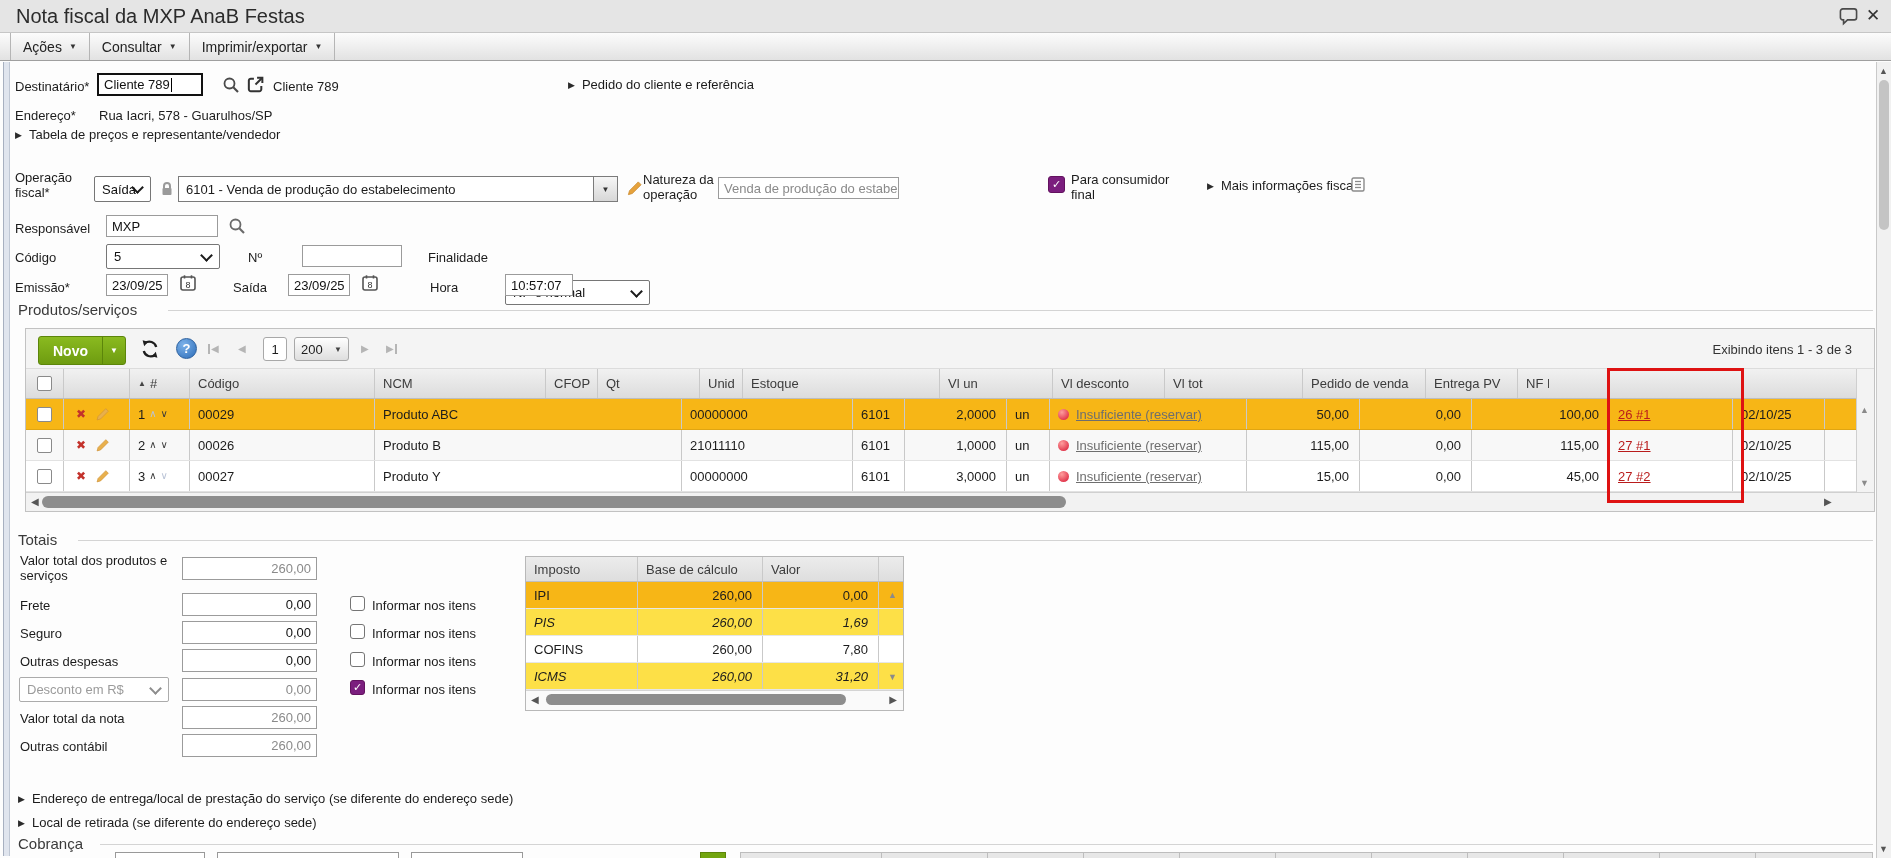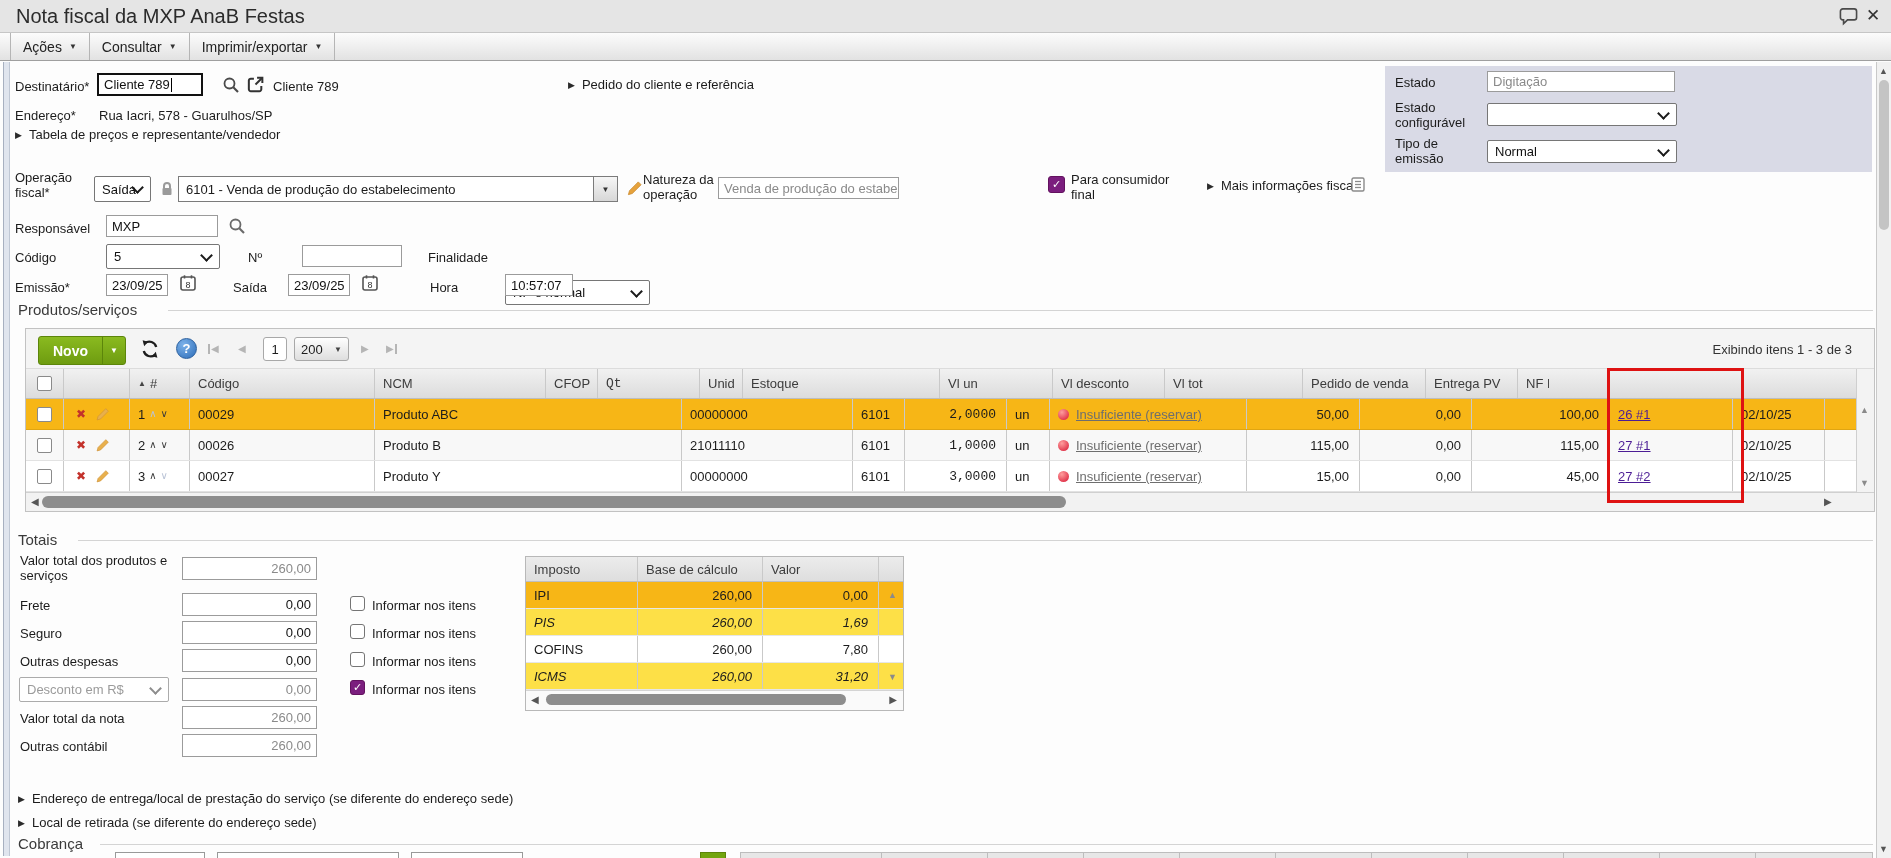--- a/index.html
+++ b/index.html
@@ -50,37 +50,37 @@
   .grow{position:absolute;width:1830px;height:31px;display:flex;border-bottom:1px solid #e2e2e2;background:#fff;box-sizing:border-box;}
   .grow.alt{background:#f8f8f8;}
   .grow.selrow{background:#f7b616;border-bottom:1px solid #e0a512;}
   .c-sel{width:38px;justify-content:center;}
   .c-act{width:66px;gap:9px;padding-left:12px;}
   .c-num{width:60px;gap:4px;}
   .c-cod{width:185px;}
   .c-desc{width:307px;}
   .c-ncm{width:171px;}
   .c-cfop{width:52px;}
-  .c-qt{width:102px;font-family:Liberation Mono, monospace;}
+  .c-qt{width:102px;}
   .c-unid{width:43px;}
   .c-est{width:197px;gap:7px;}
   .c-vlun{width:113px;}
   .c-vldesc{width:112px;}
   .c-vltot{width:138px;}
   .c-ped{width:123px;}
   .c-ent{width:92px;}
   .c-nf{width:31px;border-right:none;}
   .numv{justify-content:flex-end;padding-right:10px;}
   .gcb{width:15px;height:15px;background:#fff;border:1px solid #8a8a8a;border-radius:2px;box-sizing:border-box;}
   .del-x{color:#c3322b;font-size:12px;font-weight:bold;line-height:12px;}
   .updn{font-size:10px;line-height:10px;color:#3a3a3a;}
   .updn.dim{color:#b9c3d6;}
   .stock-dot{width:11px;height:11px;border-radius:50%;background:radial-gradient(circle at 35% 30%,#ff9d9d,#e23b50 72%);flex:none;}
   .stock-link{color:#6e6e6e;text-decoration:underline;overflow:hidden;text-overflow:ellipsis;}
-  .ped-link{color:#4c1d95;text-decoration:underline;}
+  .ped-link{color:#b91c1c;text-decoration:underline;}
   .gvscroll{position:absolute;left:1830px;top:40px;width:18px;height:123px;background:#f3f3f3;border-left:1px solid #cfcfcf;box-sizing:border-box;}
   .gvscroll .ar{position:absolute;left:3px;font-size:9px;color:#8a8a8a;}
   .ghscroll{position:absolute;left:0;top:163px;width:1848px;height:19px;background:#f2f2f2;border-top:1px solid #d0d0d0;box-sizing:border-box;}
   .ghscroll .thumb{position:absolute;left:16px;top:3px;width:1024px;height:12px;background:#8d8d8d;border-radius:6px;}
   .sc-ar{position:absolute;font-size:10px;color:#555;top:3px;}
   .sort-asc{font-size:8px;color:#444;}
   .hdr-txt{overflow:hidden;white-space:nowrap;}
   
   .red-box{position:absolute;left:1607px;top:368px;width:131px;height:129px;border:3px solid #de1212;z-index:10;pointer-events:none;}
   
@@ -162,36 +162,20 @@
   </div>
 
   <div class="lbl" style="left:15px;top:108px;">Endereço*</div>
   <div class="lbl" style="left:99px;top:108px;">Rua Iacri, 578 - Guarulhos/SP</div>
 
   <div class="dlink" style="left:15px;top:127px;">
     <span class="disc">▶</span>
     <span>Tabela de preços e representante/vendedor</span>
   </div>
 
-  <div class="estado-panel">
-    <div class="lbl" style="left:10px;top:9px;">Estado</div>
-    <div class="inp ro" style="left:102px;top:5px;width:188px;height:21px;">
-        <span>Digitação</span>
-      </div>
-    <div class="lbl" style="left:10px;top:34px;width:82px;">Estado configurável</div>
-    <div class="sel" style="left:102px;top:37px;width:190px;height:23px;">
-      <span></span>
-        <span class="chev"></span>
-    </div>
-    <div class="lbl" style="left:10px;top:70px;width:70px;">Tipo de emissão</div>
-    <div class="sel" style="left:102px;top:74px;width:190px;height:23px;">
-      <span>Normal</span>
-        <span class="chev"></span>
-    </div>
-  </div>
 
   <div class="lbl" style="left:15px;top:170px;width:75px;">Operação fiscal*</div>
   <div class="sel" style="left:94px;top:176px;width:57px;height:26px;">
     <span>Saída</span>
       <span class="chev"></span>
   </div>
   <div class="abs" style="left:160px;top:181px;">
     <svg width="14" height="16" viewBox="0 0 14 16">
         <path d="M4 7 V5 a3 3 0 0 1 6 0 V7" fill="none" stroke="#9a9a9a" stroke-width="2"></path>
         <rect x="2.5" y="7" width="9" height="7" rx="1" fill="#9a9a9a"></rect>

